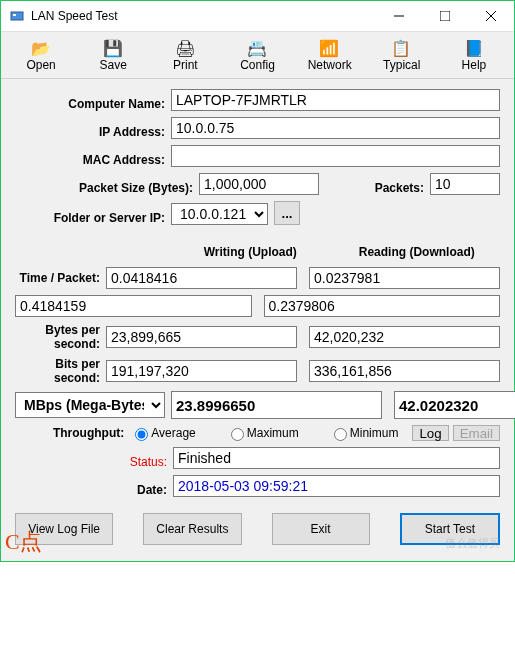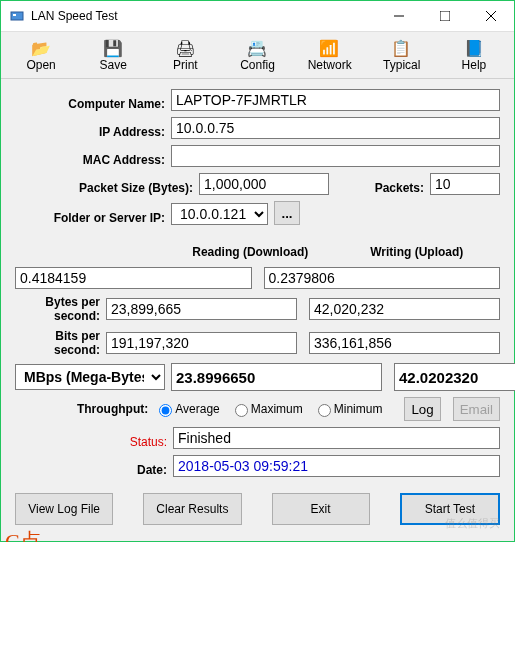--- a/index.html
+++ b/index.html
@@ -24,23 +24,23 @@
 .browse-btn{width:26px;height:24px;margin-left:6px;border:1px solid #adadad;background:#e1e1e1;font-weight:bold;cursor:pointer}
 .hdrs{display:flex;margin:20px 0 8px}
 .hdrs .spacer{width:152px}
 .col-hdr{flex:1;text-align:center;font-weight:bold;padding:0 4px}
 .res-row{display:flex;align-items:center;margin-bottom:6px}
 .res-row input{flex:1}
 .res-row input+input{margin-left:12px}
 select.unit{width:150px;height:26px;font-weight:bold;font-size:14px;margin-right:6px}
 .big input{font-weight:bold;font-size:15px;height:28px}
 .thr-row{display:flex;align-items:center;margin:6px 0}
-.radios{display:flex;align-items:flex-end;gap:0}
+.radios{display:flex;align-items:flex-end;gap:20px}
 .radios label{display:flex;align-items:center;font-size:12px;margin-right:10px}
-.sm-btn{height:24px;padding:0 6px;border:1px solid #adadad;background:#e1e1e1;margin-left:12px;cursor:pointer;font-family:inherit}
+.sm-btn{height:16px;padding:0 6px;border:1px solid #adadad;background:#e1e1e1;margin-left:4px;cursor:pointer;font-family:inherit}
 .sm-btn.disabled{color:#a0a0a0;cursor:default}
 .status-lbl{color:#d00;font-weight:normal}
 .annot{position:absolute;color:#d40;font-size:22px;font-family:SimSun,serif}
 .btn-row{display:flex;gap:30px;margin:16px 0 10px}
 .main-btn{flex:1;height:32px;border:1px solid #adadad;background:#e1e1e1;cursor:pointer;font-family:inherit;font-size:12px}
 .main-btn.primary{border:2px solid #0078d7}
 .foot{display:flex;align-items:center;padding:0 0 4px}
 .chk{display:flex;align-items:center;font-size:12px}
 .ver{flex:1;text-align:right;font-size:11px;color:#c00}
 .wm{position:absolute;right:14px;bottom:10px;opacity:.35;font-size:11px;color:#888}
@@ -116,36 +116,41 @@
   <div class="row">
    <span class="lbl lbl-w1">IP Address:</span>
    <input type="text" class="wide" value="10.0.0.75" style="">
   </div>
   <div class="row">
    <span class="lbl lbl-w1">MAC Address:</span>
    <input type="text" class="wide" value="" style="">
   </div>
   <div class="row">
    <span class="lbl lbl-w2">Packet Size (Bytes):</span>
-   <input type="text" style="width: 130px;" value="1,000,000">
+   <input type="text" style="width: 120px;" value="1,000,000">
    <span class="packets-lbl" style="flex:1;text-align:right">Packets:</span>
    <input type="text" style="width: 70px;" value="10">
   </div>
   <div class="row">
    <span class="lbl lbl-w1">Folder or Server IP:</span>
    <select class="wide"><option>10.0.0.121</option></select>
    <button class="browse-btn">...</button>
   </div>
 
   <div class="hdrs">
    <span class="spacer"></span>
+   <span class="col-hdr">Writing (Upload)</span>
    <span class="col-hdr">Reading (Download)</span>
-   <span class="col-hdr">Writing (Upload)</span>
-  </div>
-
+  </div>
+
+  <div class="res-row">
+   <span class="lbl lbl-w3">Time / Packet:</span>
+   <input type="text" value="0.0418416" style="">
+   <input type="text" value="0.0237981" style="">
+  </div>
   <div class="res-row">
    <input type="text" value="0.4184159" style="">
    <input type="text" value="0.2379806" style="">
   </div>
   <div class="res-row">
    <span class="lbl lbl-w3">Bytes per second:</span>
    <input type="text" value="23,899,665" style="">
    <input type="text" value="42,020,232" style="">
   </div>
   <div class="res-row">

